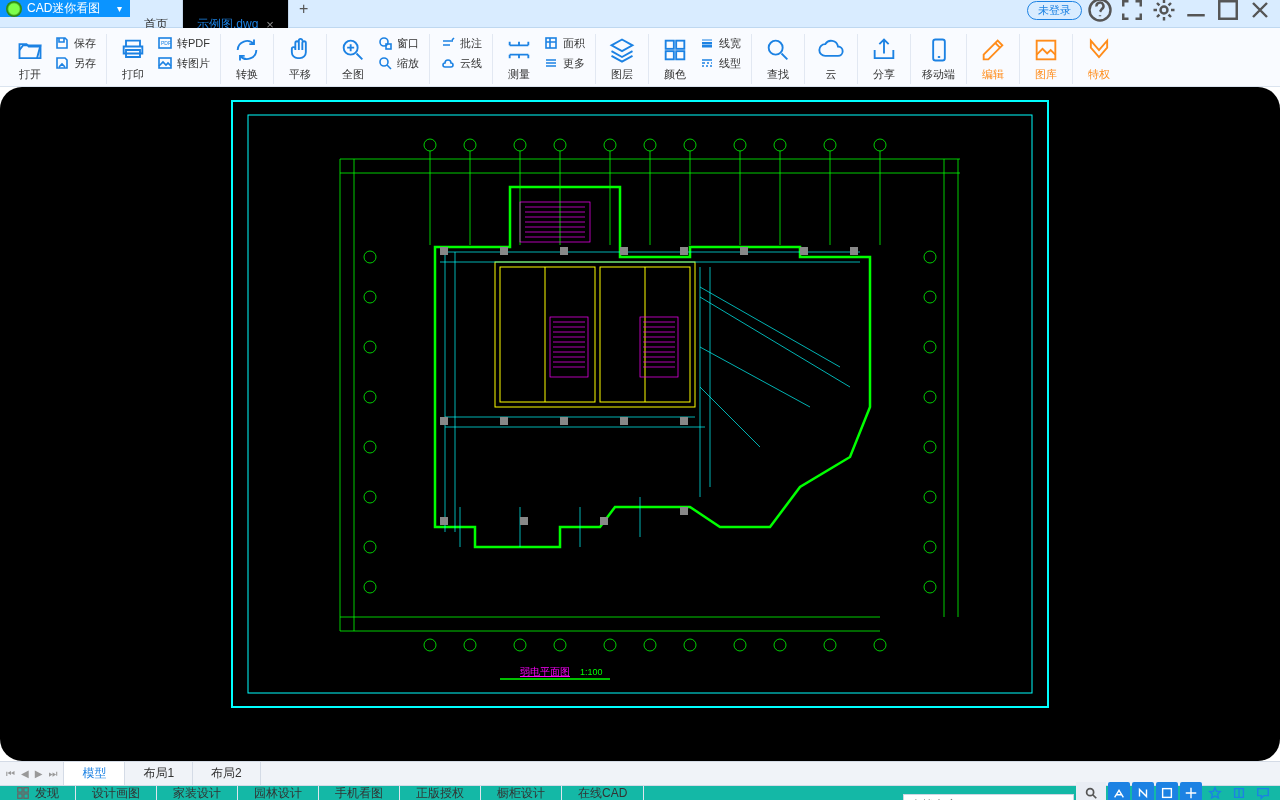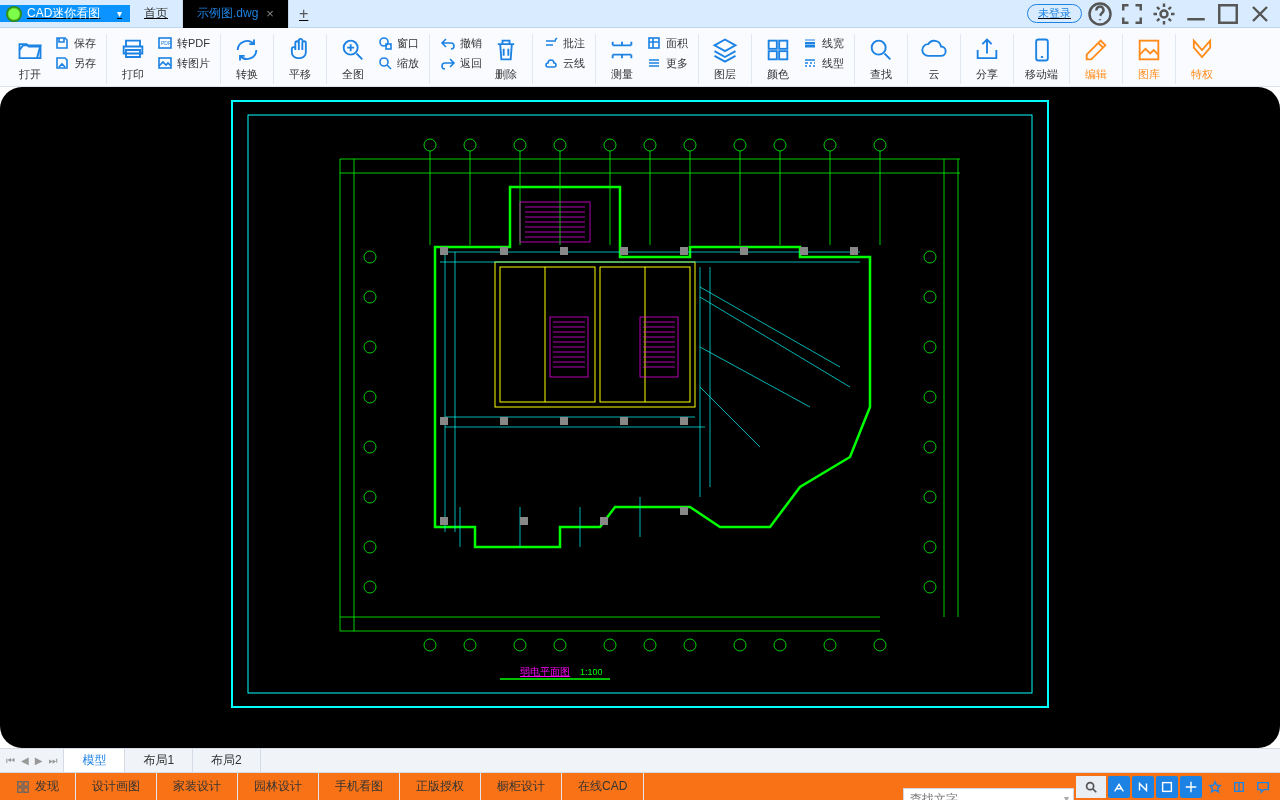--- a/index.html
+++ b/index.html
@@ -1,18 +1,18 @@
 <!DOCTYPE html>
 <html><head>
 <meta charset="utf-8">
 <style>
 * { margin: 0; padding: 0; box-sizing: border-box; font-family: "Microsoft YaHei", sans-serif; }
 body { width: 1280px; height: 800px; overflow: hidden; background: #fff; display: flex; flex-direction: column; }
 
-.titlebar { height: 28px; background: #d9ecff; display: flex; align-items: center; border-bottom: 1px solid #bfd8f0; text-decoration: underline; }
+.titlebar { height: 28px; background: #d9ecff; display: flex; align-items: flex-start; border-bottom: 1px solid #bfd8f0; }
 .app-title { background: #0b94ff; color: #fff; display: flex; align-items: center; padding: 0 8px 0 6px; font-size: 12px; gap: 5px; min-width: 130px; }
 .app-title .logo { width: 16px; height: 16px; background: radial-gradient(circle,#7dff4a 45%,#2e8b11 60%); border-radius: 50%; }
 .app-title .drop { font-size: 10px; margin-left: auto; }
 .tab { display: flex; align-items: center; padding: 16px 14px; font-size: 12px; color: #333; border-right: 1px solid #c3d6eb; cursor: pointer; gap: 8px; }
 .tab.active { background: #000000; color: #1c82e3; }
 .tab .close { font-size: 13px; color: #888; }
 .newtab { display: flex; align-items: center; padding: 0 10px; color: #555; font-size: 16px; cursor: pointer; }
 .title-right { margin-left: auto; display: flex; align-items: center; gap: 4px; padding-right: 6px; }
 .login-pill { border: 1px solid #1c82e3; color: #1c82e3; border-radius: 10px; padding: 1px 10px; font-size: 11px; cursor: pointer; }
 .winbtn { width: 28px; height: 20px; display: flex; align-items: center; justify-content: center; color: #555; cursor: pointer; }
@@ -35,21 +35,21 @@
 
 .canvas-area { flex: 1; background: #000; position: relative; overflow: hidden; border-radius: 22px; }
 .drawing { position: absolute; inset: 0; }
 
 .layout-tabs { height: 24px; background: #f0f3f8; border-top: 1px solid #d4dbe6; display: flex; align-items: stretch; font-size: 12px; }
 .nav-arrows { display: flex; align-items: center; padding: 0 6px; gap: 6px; color: #999; border-right: 1px solid #d4dbe6; }
 .nav-arrows span { cursor: pointer; font-size: 10px; }
 .ltab { padding: 3px 18px; border-right: 1px solid #d4dbe6; cursor: pointer; color: #333; display: flex; align-items: center; }
 .ltab.active { background: #fff; color: #1c82e3; }
 
-.statusbar { height: 28px; background: #f97316; border-top: 1px solid #d4dbe6; display: flex; align-items: stretch; font-size: 12px; }
+.statusbar { height: 15px; background: #14b8a6; border-top: 1px solid #d4dbe6; display: flex; align-items: stretch; font-size: 12px; }
 .sbtn { padding: 0 16px; display: flex; align-items: center; border-right: 1px solid #e0e5ee; cursor: pointer; color: #333; gap: 5px; }
 .sbtn .sicon { width: 14px; height: 14px; }
 .sbtn .sicon svg { width: 100%; height: 100%; stroke: #666; fill: none; stroke-width: 1.5; }
 .status-right { margin-left: auto; display: flex; align-items: center; gap: 2px; padding-right: 6px; }
 .search-wrap { display: flex; align-items: center; border: 1px solid #cfd6e2; background: #fff; height: 22px; margin-top: 24px; }
 .search-wrap input { border: none; outline: none; padding: 0 6px; font-size: 12px; width: 160px; height: 100%; }
 .search-go { width: 30px; height: 22px; background: #e9edf4; display: flex; align-items: center; justify-content: center; cursor: pointer; }
 .search-go svg { width: 14px; height: 14px; stroke: #555; fill: none; stroke-width: 2; }
 .tool-toggle { width: 22px; height: 22px; display: flex; align-items: center; justify-content: center; cursor: pointer; color: #1c82e3; font-size: 12px; }
 .tool-toggle.on { background: #1c82e3; color: #fff; border-radius: 2px; }
@@ -212,48 +212,20 @@
       <div class="rsmall">
           <span class="sico">
             <svg viewBox="0 0 16 16">
               <circle cx="7" cy="7" r="4"></circle>
               <path d="M10 10l4 4"></path>
             </svg>
           </span>
           <span>缩放</span>
         </div>
     </div>
-  </div>
-  <div class="rgroup">
-    <div class="rstack">
-      <div class="rsmall">
-          <span class="sico">
-            <svg viewBox="0 0 16 16">
-              <path d="M6 4L2 8l4 4M2 8h9a3 3 0 010 6"></path>
-            </svg>
-          </span>
-          <span>撤销</span>
-        </div>
-      <div class="rsmall">
-          <span class="sico">
-            <svg viewBox="0 0 16 16">
-              <path d="M10 4l4 4-4 4M14 8H5a3 3 0 000 6"></path>
-            </svg>
-          </span>
-          <span>返回</span>
-        </div>
-    </div>
-    <div class="rbtn big">
-        <span class="ico">
-          <svg viewBox="0 0 24 24">
-            <path d="M5 7h14M9 7V4h6v3M7 7l1 13h8l1-13M10 11v6M14 11v6"></path>
-          </svg>
-        </span>
-        <span>删除</span>
-      </div>
   </div>
   <div class="rgroup">
     <div class="rstack">
       <div class="rsmall">
           <span class="sico">
             <svg viewBox="0 0 16 16">
               <path d="M3 6h10M3 10h7M14 3l-2 2"></path>
             </svg>
           </span>
           <span>批注</span>

